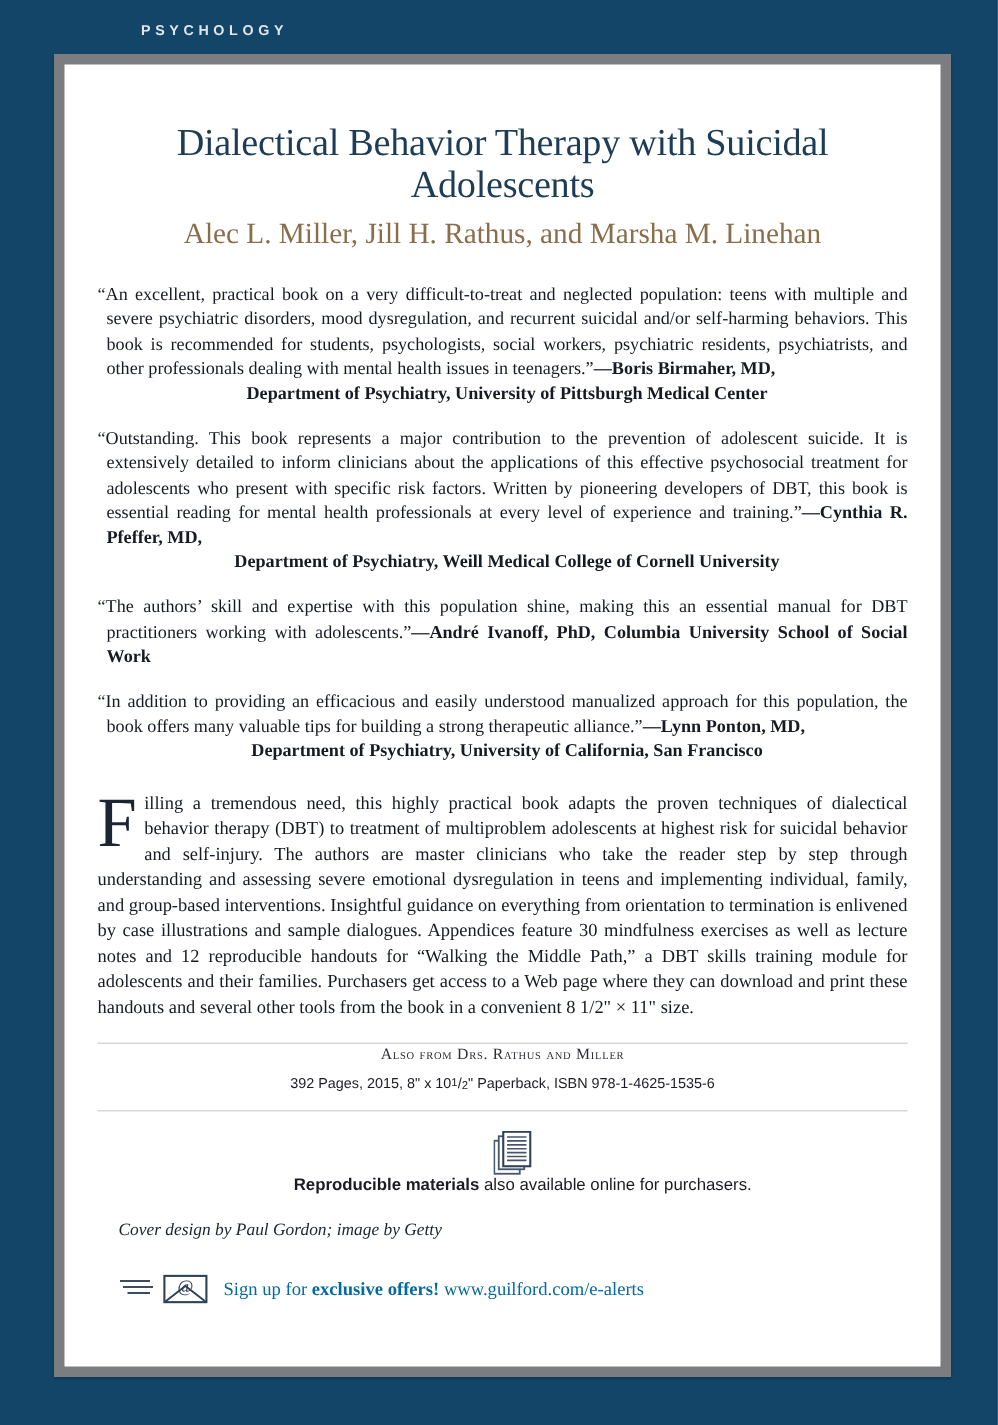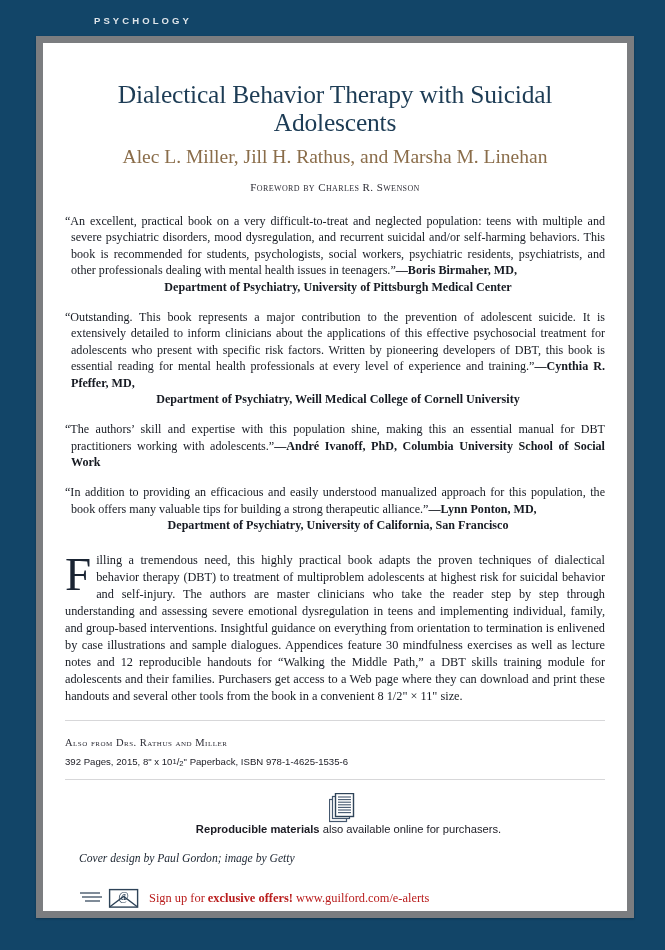--- a/index.html
+++ b/index.html
@@ -131,21 +131,22 @@
     border: none;
     border-top: 1px solid #d7d7d9;
     margin: 0;
     height: 0;
   }
   .rule-1 { margin-top: 15px; }
   .rule-2 { margin-top: 12px; }
 
   
   .also {
-    margin-top: 16px;
+    text-align: center;
+    margin-top: 2px;
   }
   .also-label {
     color: #2d2d36;
     font-size: 10.5px;
     font-variant: small-caps;
     letter-spacing: 0.5px;
   }
   .also-title {
     color: #16202c;
     font-size: 17px;
@@ -190,37 +191,36 @@
   .ealert-row {
     display: flex;
     align-items: center;
     margin-top: 21px;
     padding-left: 14px;
   }
   .ealert-icon { width: 62px; height: 24px; flex: 0 0 62px; }
   .ealert-text {
     margin-left: 8px;
     font-size: 12.4px;
-    color: #b91c1c;
+    color: #0369a1;
   }
   .ealert-text b { font-weight: bold; }
 </style>
 </head>
 <body>
 
 <div class="cover">
 
   <div class="category">PSYCHOLOGY</div>
 
   <div class="panel-frame">
     <div class="panel">
 
       <h1 class="book-title">Dialectical Behavior Therapy with Suicidal Adolescents</h1>
       <div class="book-authors">Alec L. Miller, Jill H. Rathus, and Marsha M. Linehan</div>
-      <div class="foreword">Foreword by Charles R. Swenson</div>
 
       <div class="blurbs">
 
         <div class="blurb">
           <span>“An excellent, practical book on a very difficult-to-treat and neglected population: teens with multiple and severe psychiatric disorders, mood dysregulation, and recurrent suicidal and/or self-harming behaviors. This book is recommended for students, psychologists, social workers, psychiatric residents, psychiatrists, and other professionals dealing with mental health issues in teenagers.”</span><span class="attrib">—Boris Birmaher, MD,</span>
           <span class="affil">Department of Psychiatry, University of Pittsburgh Medical Center</span>
         </div>
 
         <div class="blurb">
           <span>“Outstanding. This book represents a major contribution to the prevention of adolescent suicide. It is extensively detailed to inform clinicians about the applications of this effective psychosocial treatment for adolescents who present with specific risk factors. Written by pioneering developers of DBT, this book is essential reading for mental health professionals at every level of experience and training.”</span><span class="attrib">—Cynthia R. Pfeffer, MD,</span>

